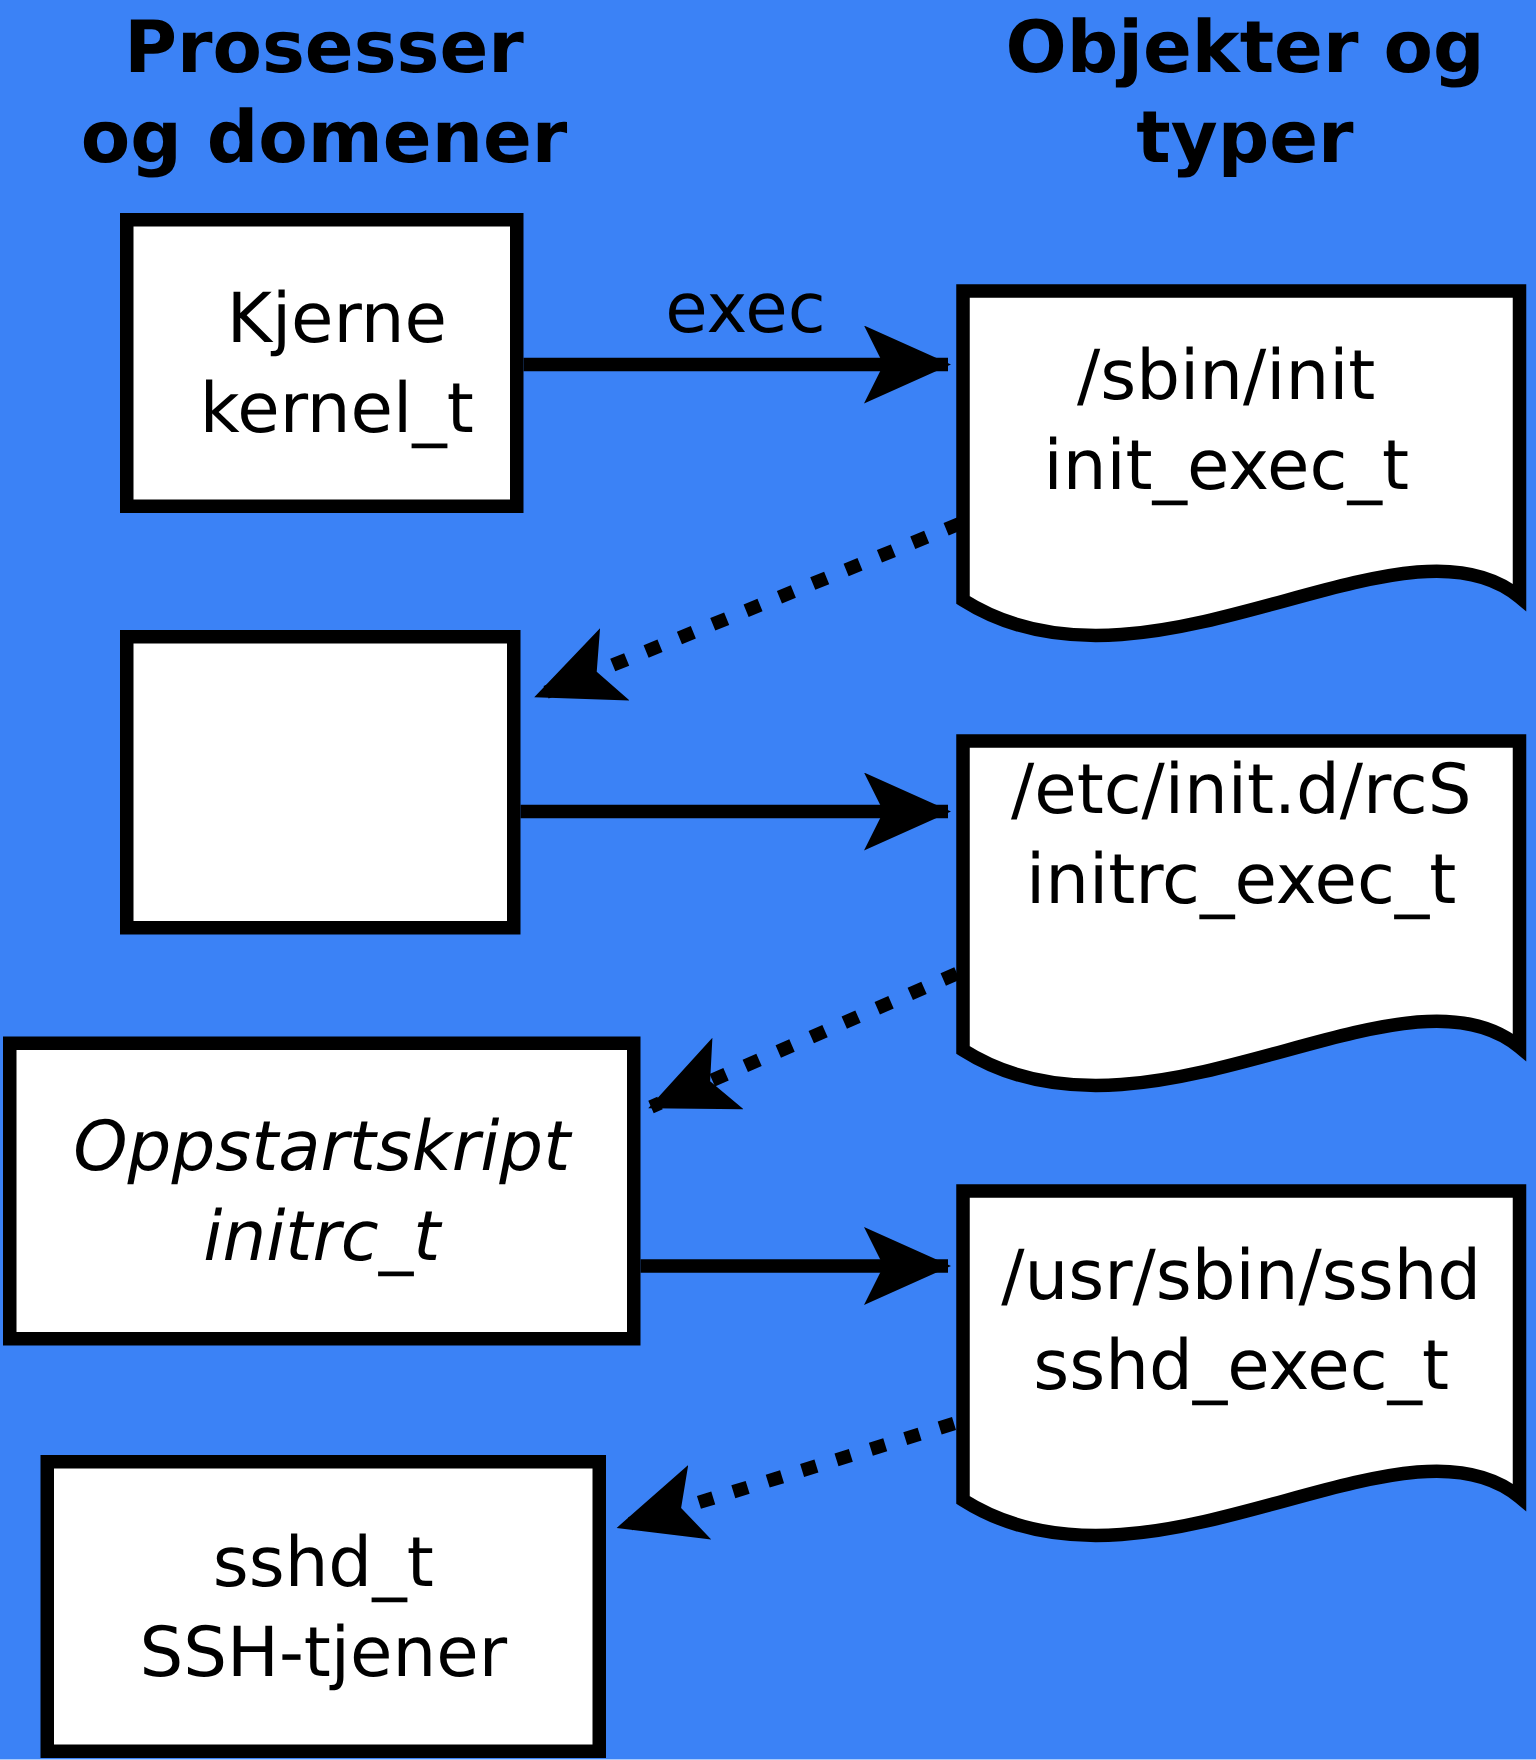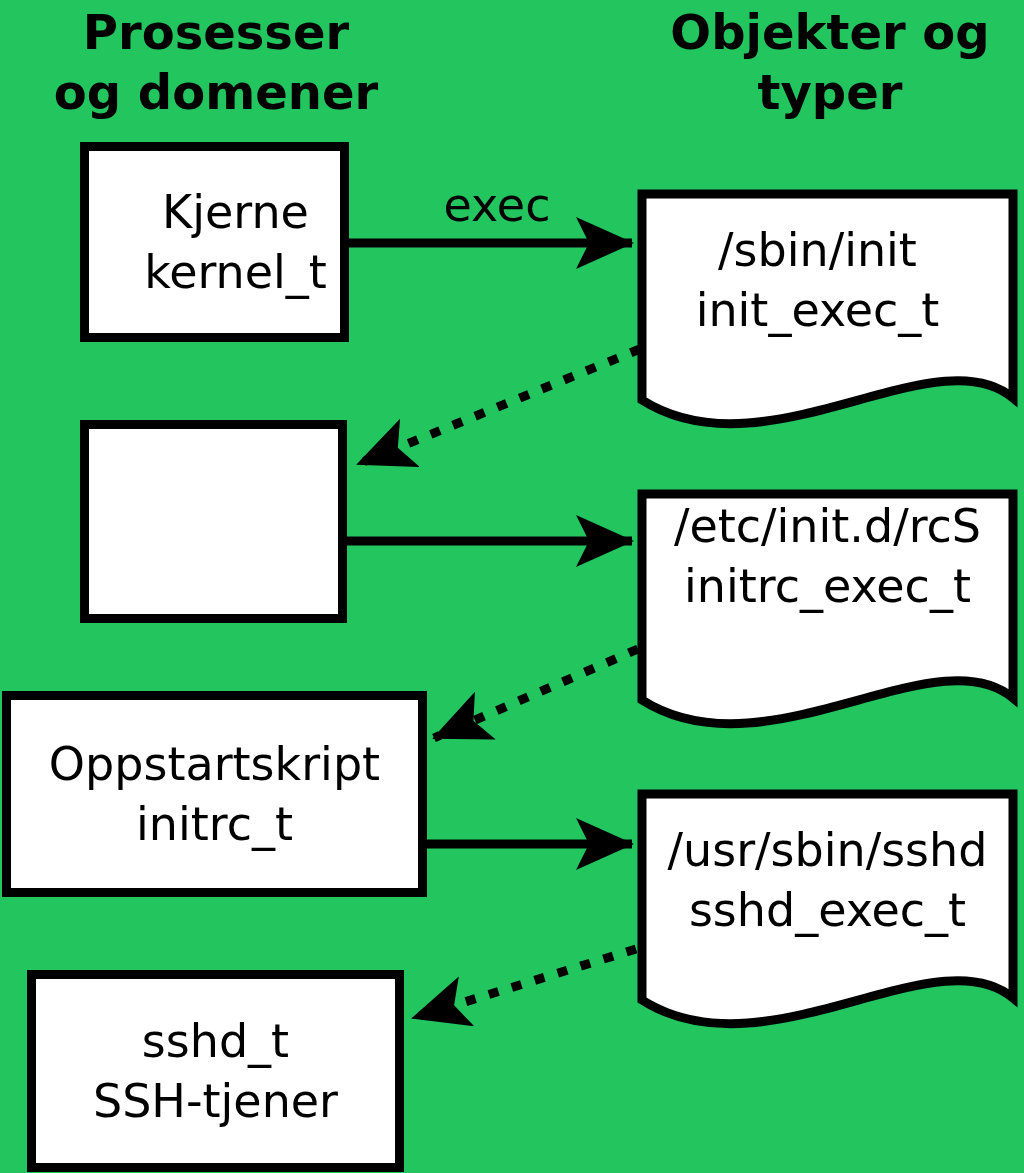--- a/index.html
+++ b/index.html
@@ -4,21 +4,21 @@
 <style>
   html, body {
     margin: 0;
     padding: 0;
     background: #ffffff;
   }
   .stage {
     position: relative;
     width: 1024px;
     height: 1173px;
-    background: #22c55e;
+    background: #3b82f6;
     font-family: "DejaVu Sans", "Liberation Sans", sans-serif;
     color: #000000;
     overflow: hidden;
   }
   .stage svg {
     position: absolute;
     left: 0;
     top: 0;
   }
   .overlay {
@@ -89,25 +89,25 @@
     <div>Prosesser</div>
     <div>og domener</div>
   </div>
   <div class="hdr hdr-right">
     <div>Objekter og</div>
     <div>typer</div>
   </div>
 
   <div class="edge-label">exec</div>
 
-  <div class="overlay" style="left:88px; top:142px; width:295px; height:200px;">
+  <div class="overlay" style="left:77px; top:142px; width:295px; height:200px;">
     <div>Kjerne</div>
     <div>kernel_t</div>
   </div>
-  <div class="overlay" style="left:2px; top:691px; width:425px; height:206px;">
+  <div class="overlay" style="left:2px; top:691px; width:425px; height:206px;font-style:italic;">
     <div>Oppstartskript</div>
     <div>initrc_t</div>
   </div>
   <div class="overlay" style="left:27px; top:970px; width:377px; height:202px;">
     <div>sshd_t</div>
     <div>SSH-tjener</div>
   </div>
 
   <div class="overlay" style="left:632px; top:194px; width:371px; height:172px;">
     <div>/sbin/init</div>

